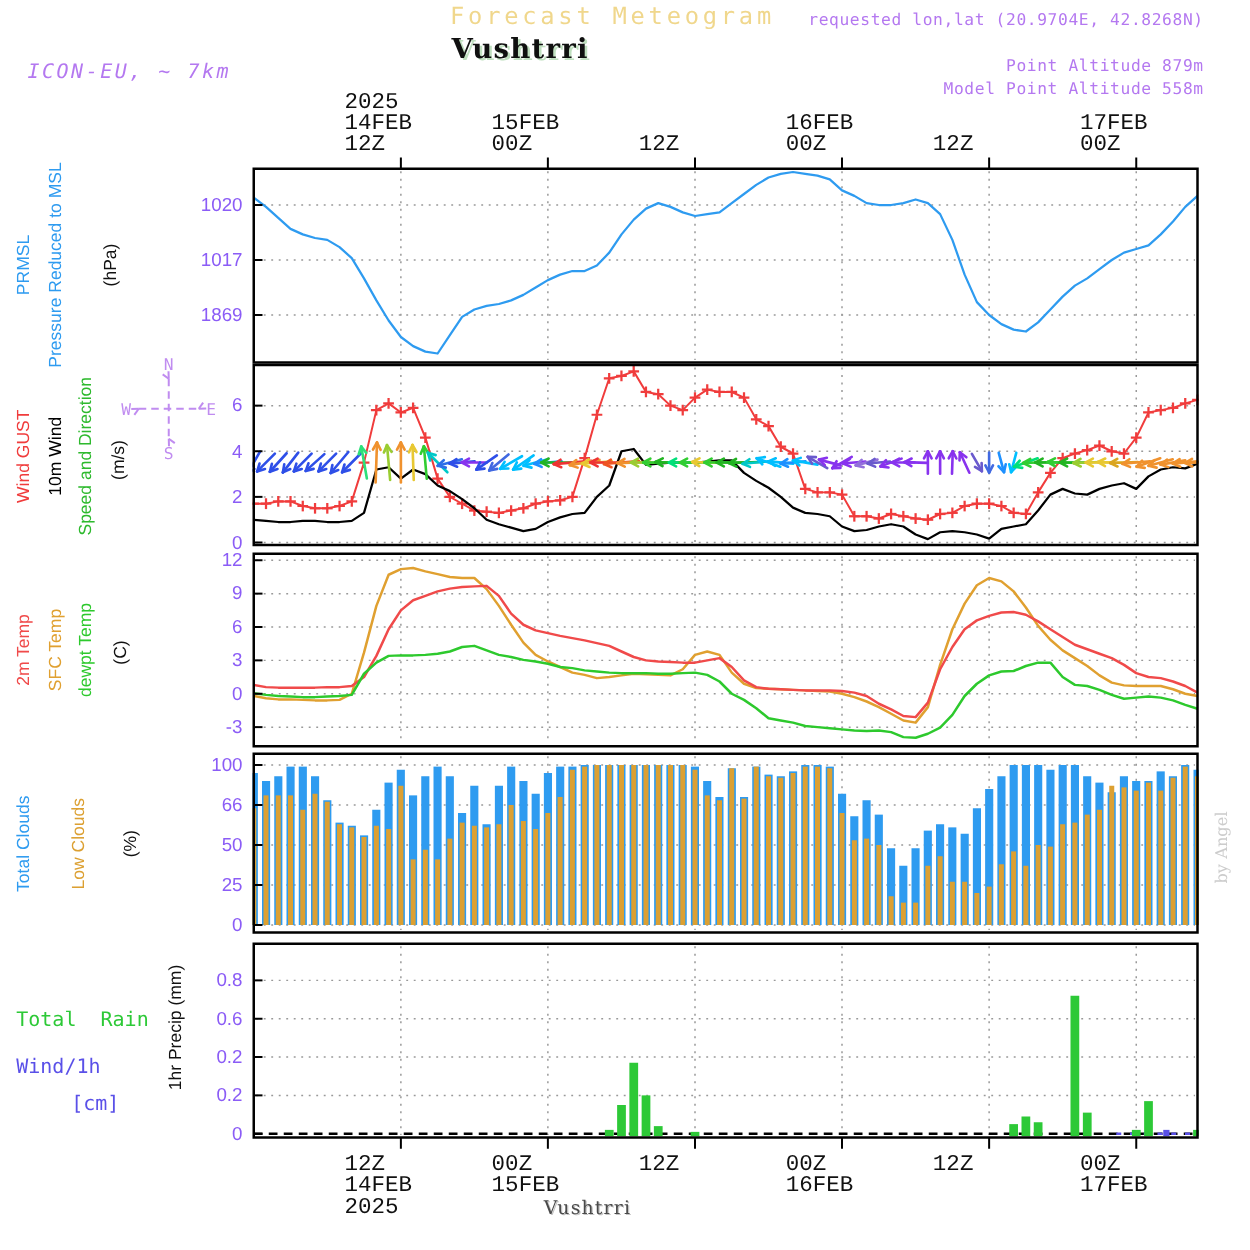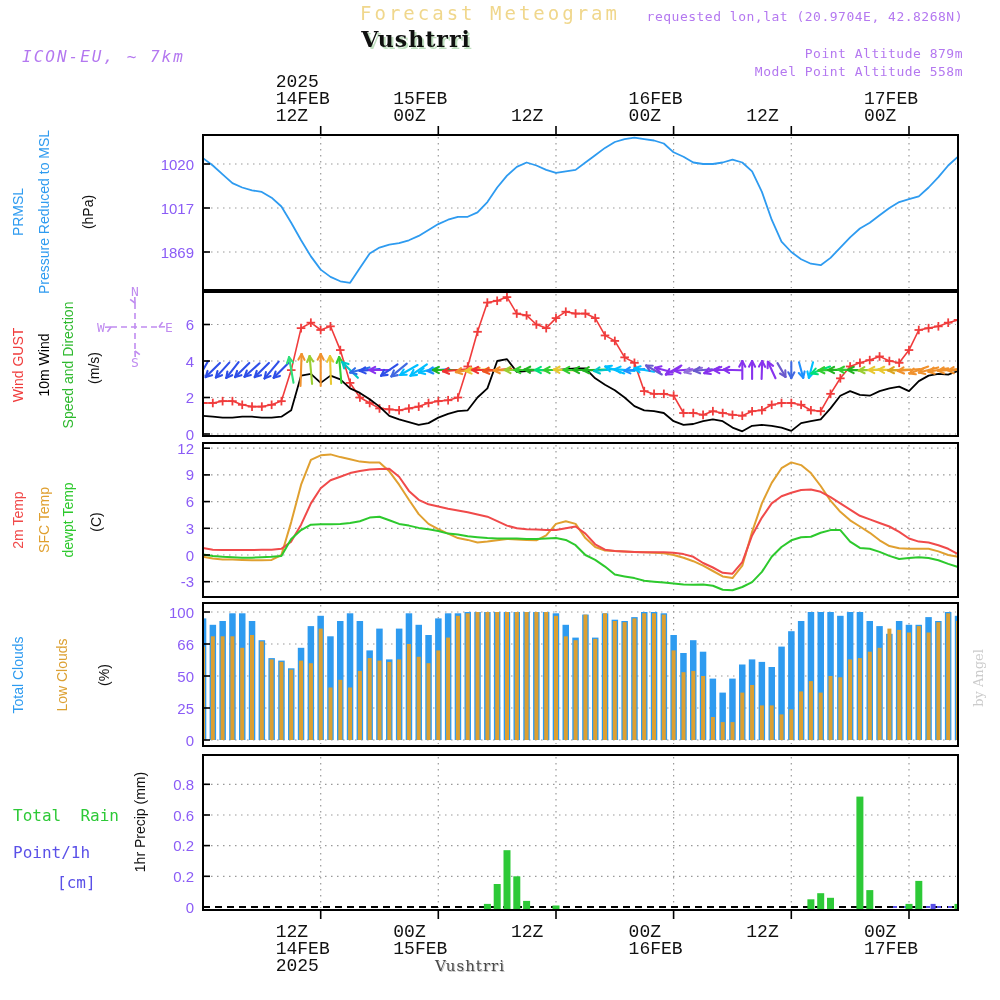--- a/index.html
+++ b/index.html
@@ -48,21 +48,21 @@
   <div class="abs rot plabel" style="left:18px;top:520px;color:#F04A4A;">2m Temp</div>
   <div class="abs rot plabel" style="left:44px;top:520px;color:#E0A030;">SFC Temp</div>
   <div class="abs rot plabel" style="left:68px;top:520px;color:#2DC92D;">dewpt Temp</div>
   <div class="abs rot plabel" style="left:96px;top:522px;color:#111;">(C)</div>
 
   <div class="abs rot plabel" style="left:18px;top:675px;color:#2E9BF0;">Total Clouds</div>
   <div class="abs rot plabel" style="left:62px;top:675px;color:#DCA032;">Low Clouds</div>
   <div class="abs rot plabel" style="left:104px;top:675px;color:#111;">(%)</div>
 
   <div class="abs plabel mono" style="left:13px;top:806px;color:#2DC937;font-size:16px;white-space:pre;">Total  Rain</div>
-  <div class="abs plabel mono" style="left:13px;top:843px;color:#5A50E8;font-size:16px;">Point/1h</div>
+  <div class="abs plabel mono" style="left:13px;top:843px;color:#5A50E8;font-size:16px;">Wind/1h</div>
   <div class="abs plabel mono" style="left:57px;top:873px;color:#5A50E8;font-size:16px;">[cm]</div>
   <div class="abs rot plabel" style="left:140px;top:822px;color:#111;">1hr Precip (mm)</div>
 
   <div class="abs ctr footer serif" style="left:470px;top:966px;">Vushtrri</div>
   <div class="abs rot wm serif" style="left:978px;top:678px;">by Angel</div>
 
   <svg id="chart" width="1000" height="1000" viewBox="0 0 1000 1000">
       <defs>
         <clipPath id="clip0">
           <rect x="202" y="135" width="757" height="155"></rect>

